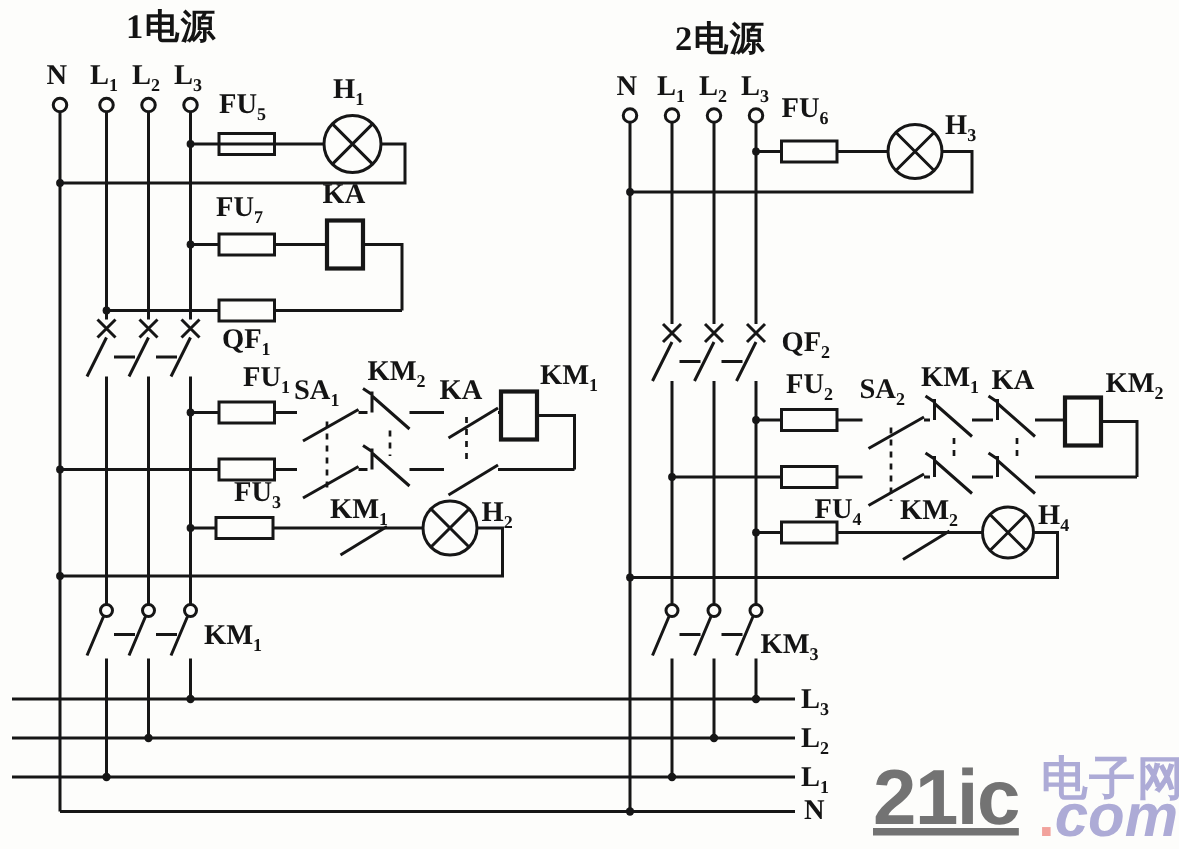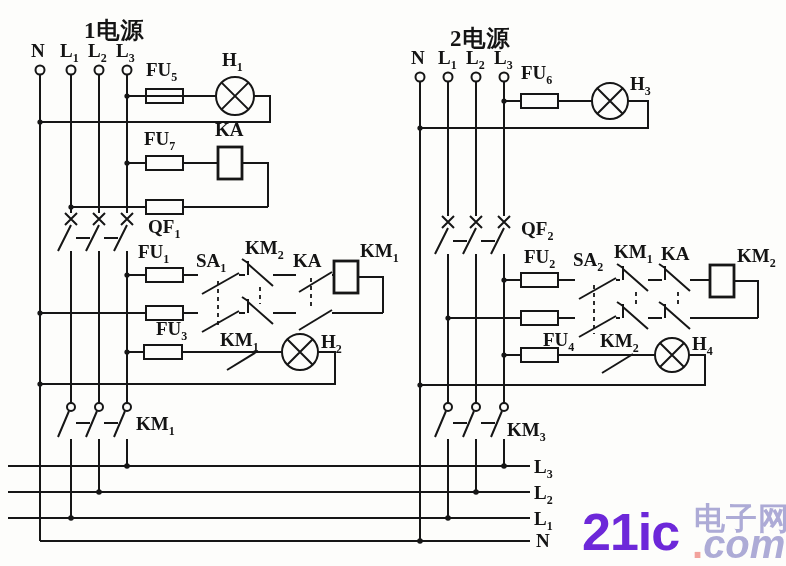--- a/index.html
+++ b/index.html
@@ -8,24 +8,24 @@
   svg{position:absolute;left:0;top:0;}
   .wire{stroke:#161616;stroke-width:2;fill:none;}
   .dashed{stroke:#161616;stroke-width:1.8;fill:none;stroke-dasharray:4 4;}
   .boxw{fill:#fdfdfb;stroke:#161616;stroke-width:2;}
   .coil{fill:#fdfdfb;stroke:#161616;stroke-width:2.8;}
   .dot{fill:#161616;stroke:none;}
   .term{fill:#fdfdfb;stroke:#161616;stroke-width:2;}
   .lbl{position:absolute;font-weight:bold;font-size:19px;color:#141414;
        white-space:nowrap;line-height:1;}
   .lbl sub{font-size:12px;line-height:0;}
-  .title{font-size:23px;letter-spacing:1px;margin-top:13px;}
+  .title{font-size:23px;letter-spacing:1px;}
   .wm{position:absolute;line-height:1;white-space:nowrap;
       font-family:"Liberation Sans",sans-serif;}
-  .wm-brand{left:582px;top:506px;font-size:52px;font-weight:bold;color:#6d28d9;letter-spacing:-1px;}
+  .wm-brand{left:582px;top:506px;font-size:52px;font-weight:bold;color:#737373;letter-spacing:-1px;text-decoration:underline;}
   .wm-cn{left:694px;top:503px;font-size:31px;font-weight:bold;color:#adabd6;letter-spacing:1px;}
   .wm-com{left:692px;top:524px;font-size:40px;font-weight:bold;font-style:italic;color:#adabd6;}
   .wm-com .d{color:#f2a29c;font-style:normal;}
 </style>
 </head>
 <body>
 
 <div id="stage">
 
 <svg width="786" height="566" viewBox="0 0 786 566">
@@ -220,21 +220,21 @@
 <span class="lbl" style="left:31px;top:41px"><span>N</span><sub></sub></span>
 <span class="lbl" style="left:60px;top:41px"><span>L</span><sub>1</sub></span>
 <span class="lbl" style="left:88px;top:41px"><span>L</span><sub>2</sub></span>
 <span class="lbl" style="left:116px;top:41px"><span>L</span><sub>3</sub></span>
 
 <span class="lbl" style="left:146px;top:60px"><span>FU</span><sub>5</sub></span>
 <span class="lbl" style="left:222px;top:50px"><span>H</span><sub>1</sub></span>
 <span class="lbl" style="left:144px;top:129px"><span>FU</span><sub>7</sub></span>
 <span class="lbl" style="left:215px;top:120px"><span>KA</span><sub></sub></span>
 <span class="lbl" style="left:148px;top:217px"><span>QF</span><sub>1</sub></span>
-<span class="lbl" style="left:138px;top:242px"><span>FU</span><sub>1</sub></span>
+<span class="lbl" style="left:162px;top:242px"><span>FU</span><sub>1</sub></span>
 <span class="lbl" style="left:196px;top:251px"><span>SA</span><sub>1</sub></span>
 <span class="lbl" style="left:245px;top:238px"><span>KM</span><sub>2</sub></span>
 <span class="lbl" style="left:293px;top:251px"><span>KA</span><sub></sub></span>
 <span class="lbl" style="left:360px;top:241px"><span>KM</span><sub>1</sub></span>
 <span class="lbl" style="left:156px;top:319px"><span>FU</span><sub>3</sub></span>
 <span class="lbl" style="left:220px;top:330px"><span>KM</span><sub>1</sub></span>
 <span class="lbl" style="left:321px;top:332px"><span>H</span><sub>2</sub></span>
 <span class="lbl" style="left:136px;top:414px"><span>KM</span><sub>1</sub></span>
 
 <span class="lbl" style="left:411px;top:48px"><span>N</span><sub></sub></span>

